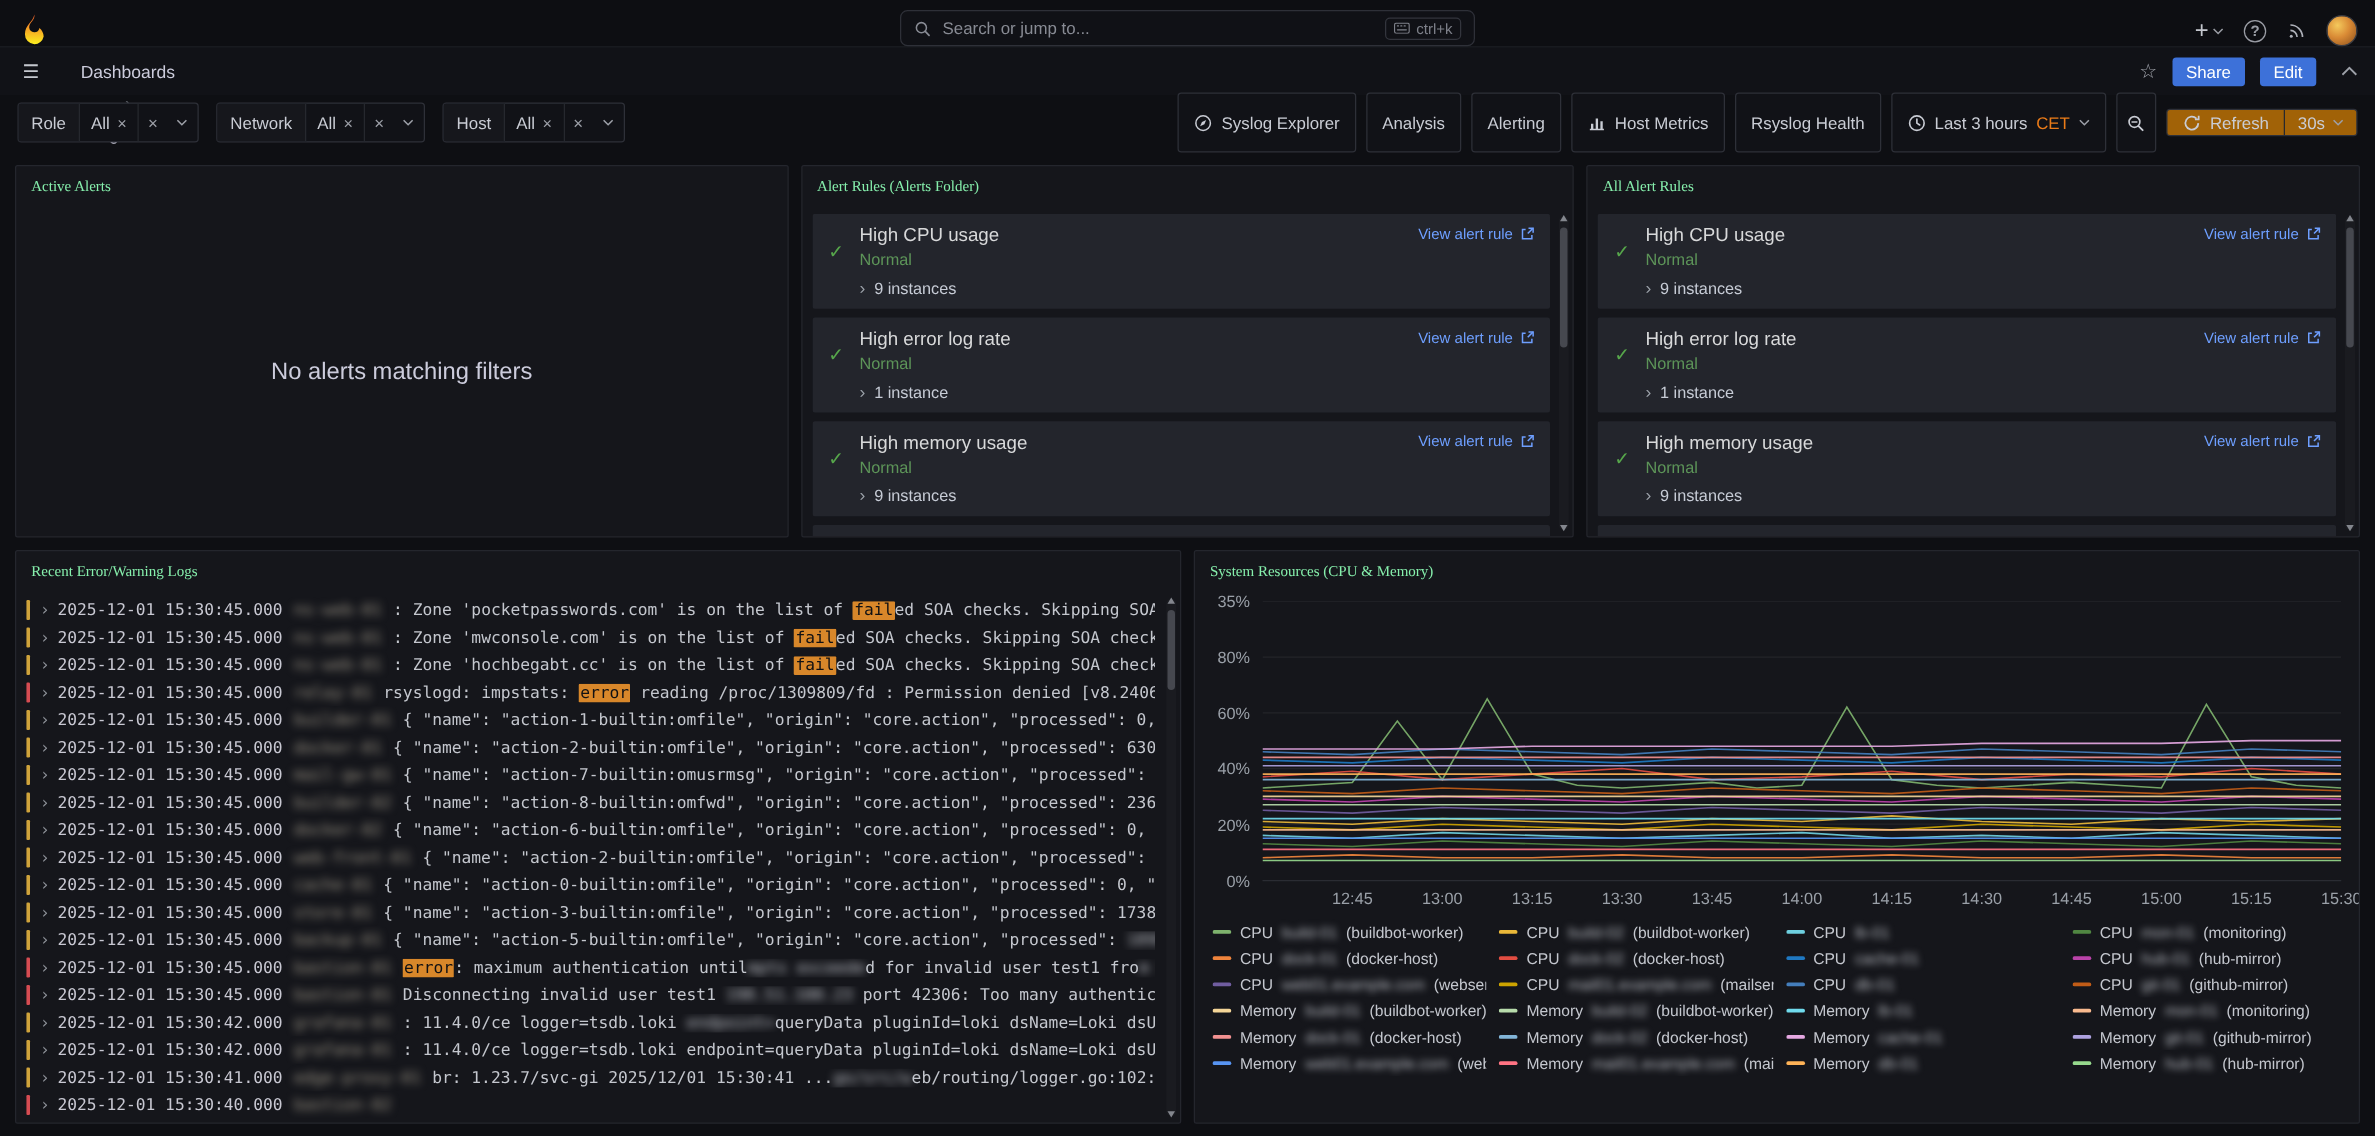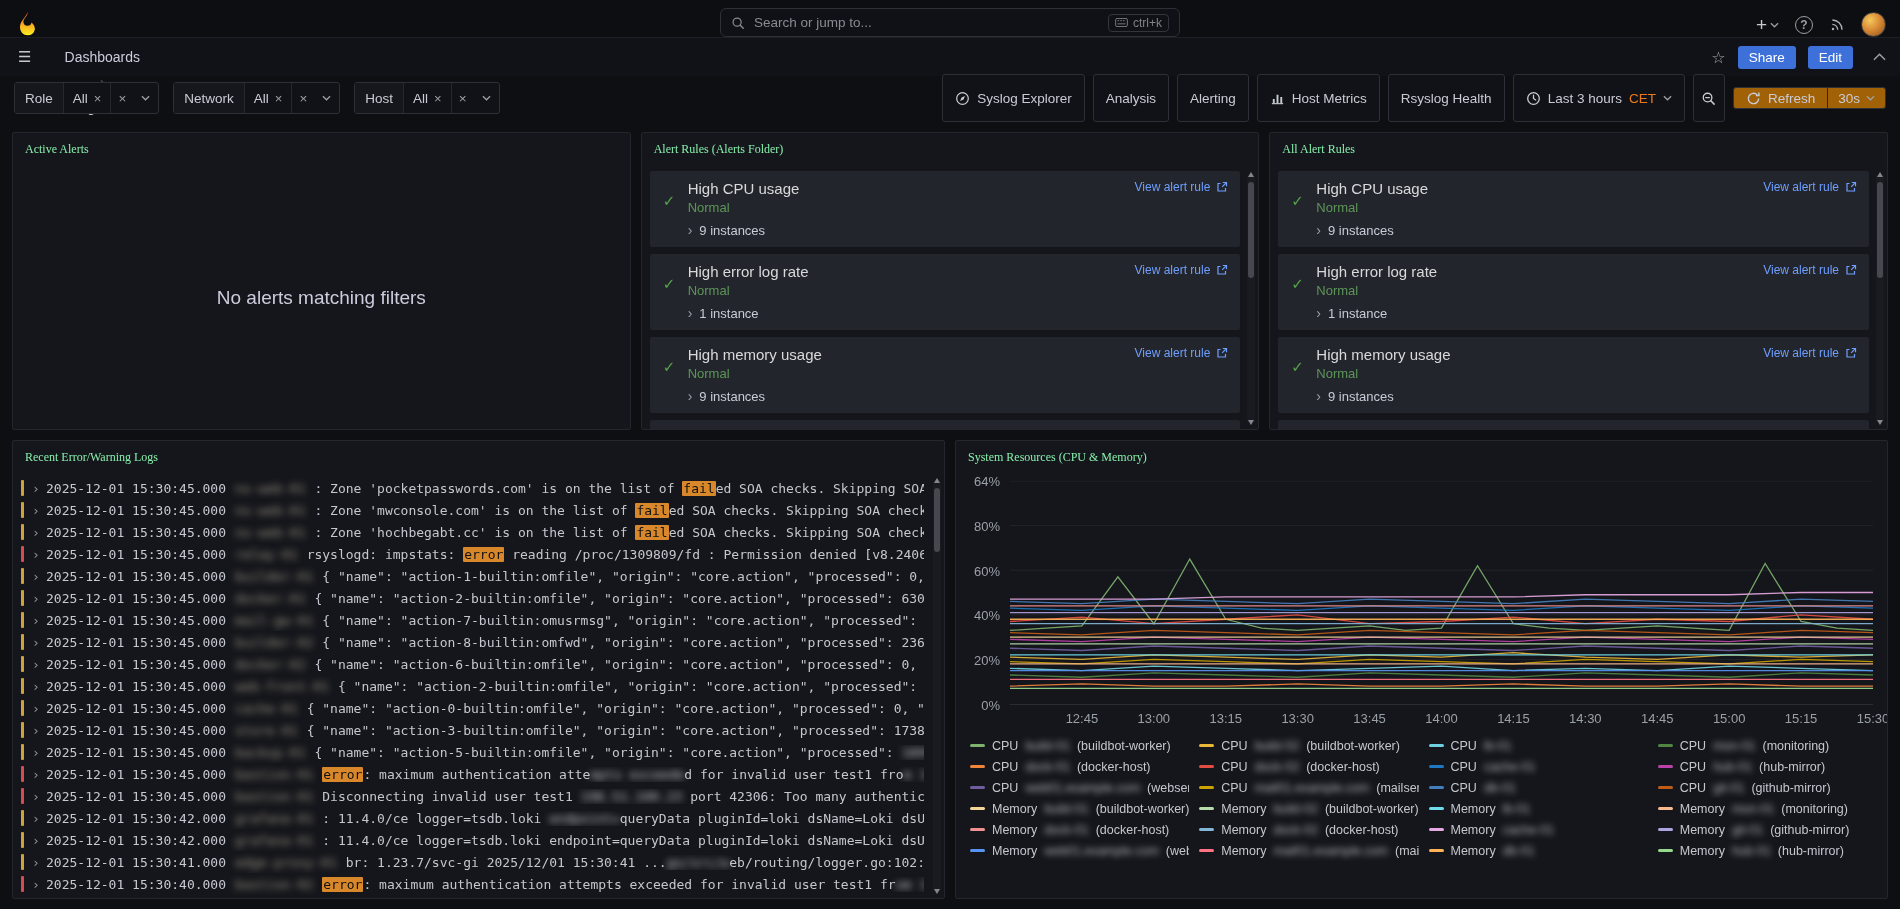--- a/index.html
+++ b/index.html
@@ -528,21 +528,21 @@
     <span class="lchev">›</span>
     <span class="lts">2025-12-01 15:30:45.000</span>
     <span class="lhostc">backup-01</span>
     <span class="lmsg"><span>{ "name": "action-5-builtin:omfile", "origin": "core.action", "processed": </span><span class="bl">189002</span></span>
   </div>
           <div class="log-row err">
     <span class="sev"></span>
     <span class="lchev">›</span>
     <span class="lts">2025-12-01 15:30:45.000</span>
     <span class="lhostc">bastion-01</span>
-    <span class="lmsg"><span class="hl">error</span><span>: maximum authentication atte</span><span class="bl">mpts exceede</span><span>d for invalid user test1 fro</span><span class="bl">m 198.51.100.23 port 42306 ssh2</span></span>
+    <span class="lmsg"><span class="hl">error</span><span>: maximum authentication until</span><span class="bl">mpts exceede</span><span>d for invalid user test1 fro</span><span class="bl">m 198.51.100.23 port 42306 ssh2</span></span>
   </div>
           <div class="log-row err">
     <span class="sev"></span>
     <span class="lchev">›</span>
     <span class="lts">2025-12-01 15:30:45.000</span>
     <span class="lhostc">bastion-01</span>
     <span class="lmsg"><span>Disconnecting invalid user test1 </span><span class="bl">198.51.100.23</span><span> port 42306: Too many authentication </span></span>
   </div>
           <div class="log-row">
     <span class="sev"></span>
@@ -563,39 +563,38 @@
     <span class="lchev">›</span>
     <span class="lts">2025-12-01 15:30:41.000</span>
     <span class="lhostc">edge-proxy-01</span>
     <span class="lmsg"><span>br: 1.23.7/svc-gi 2025/12/01 15:30:41 ...</span><span class="bl">go/src/w</span><span>eb/routing/logger.go:102:func1() </span></span>
   </div>
           <div class="log-row err">
     <span class="sev"></span>
     <span class="lchev">›</span>
     <span class="lts">2025-12-01 15:30:40.000</span>
     <span class="lhostc">bastion-02</span>
-    <span class="lmsg"><span class="hl">error</span><span>: maximum authentication attempts exceeded for invalid user test1 fr</span><span class="bl">om 198.51.100.23 port 42308</span></span>
   </div>
         </div>
       <div class="vscroll" style="top:38px">
           <span class="sb-up"></span>
           <div class="thumb" style="top:9px;height:64px"></div>
           <span class="sb-dn"></span>
         </div>
     </div>
 
     <div class="panel span3">
       <div class="ptitle">System Resources (CPU &amp; Memory)</div>
       <div class="y-axis" id="y-axis">
           <div class="y-tick" style="top: 100%;">0%</div>
           <div class="y-tick" style="top: 80%;">20%</div>
           <div class="y-tick" style="top: 60%;">40%</div>
           <div class="y-tick" style="top: 40%;">60%</div>
           <div class="y-tick" style="top: 20%;">80%</div>
-          <div class="y-tick" style="top: 0%;">64%</div>
+          <div class="y-tick" style="top: 0%;">35%</div>
         </div>
       <div class="plot">
         <svg id="chart-svg" viewBox="0 0 100 100" preserveAspectRatio="none">
             <line x1="0" x2="100" y1="80" y2="80" class="grid-line"></line>
             <line x1="0" x2="100" y1="60" y2="60" class="grid-line"></line>
             <line x1="0" x2="100" y1="40" y2="40" class="grid-line"></line>
             <line x1="0" x2="100" y1="20" y2="20" class="grid-line"></line>
             <line x1="0" x2="100" y1="0" y2="0" class="grid-line"></line>
             <polyline points="0.00,67 4.17,66 8.33,65 12.50,43 16.67,64 20.83,35 25.00,62 29.17,66 33.33,67 37.50,66 41.67,65 45.83,67 50.00,66 54.17,38 58.33,64 62.50,66 66.67,67 70.83,66 75.00,65 79.17,66 83.33,67 87.50,37 91.67,63 95.83,66 100.00,67" fill="none" stroke="#7EB26D" stroke-width="1.3" vector-effect="non-scaling-stroke" opacity="0.92"></polyline>
             <polyline points="0.00,79 8.33,80 16.67,78 25.00,79 33.33,80 41.67,78 50.00,79 58.33,77 66.67,79 75.00,80 83.33,78 91.67,79 100.00,78" fill="none" stroke="#EAB839" stroke-width="1.3" vector-effect="non-scaling-stroke" opacity="0.92"></polyline>

